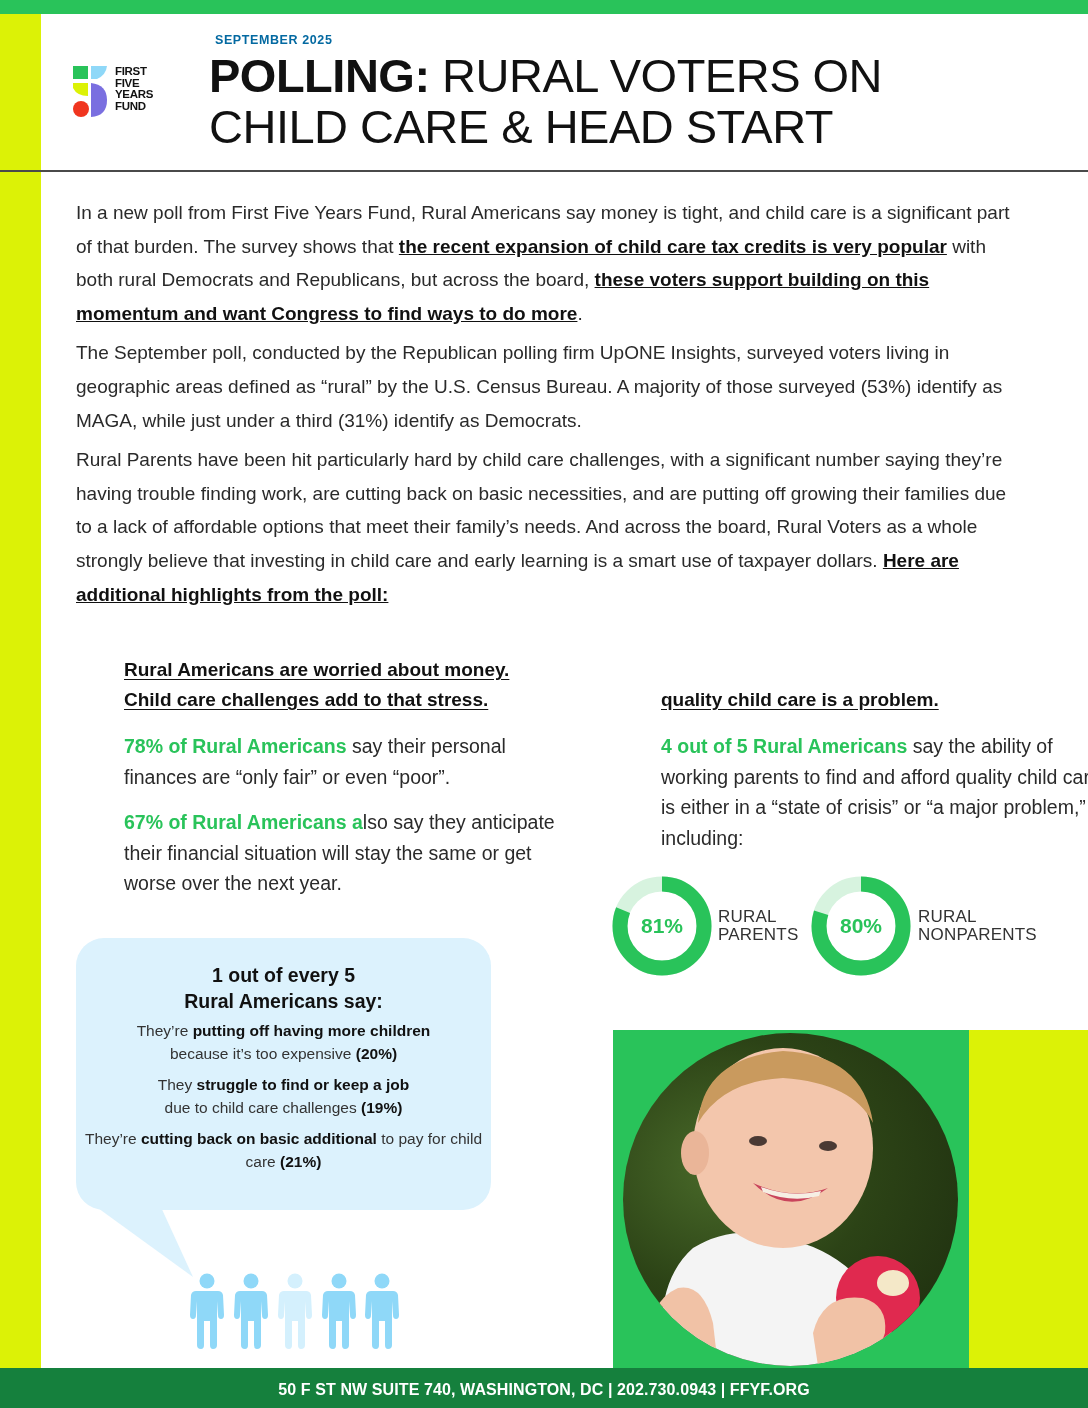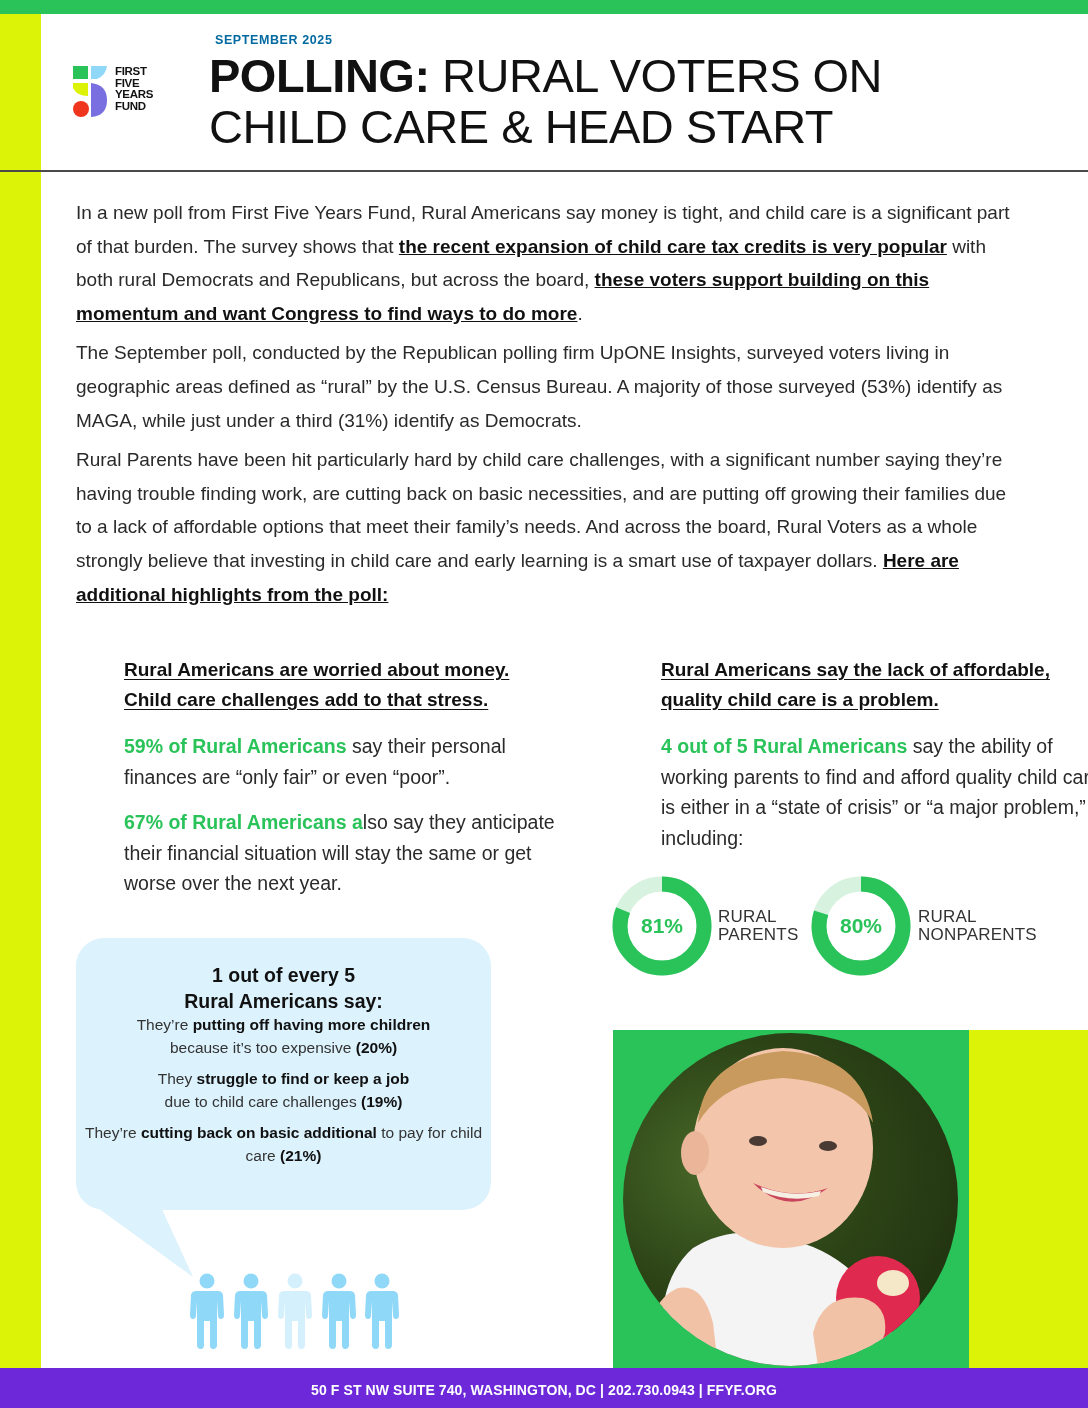--- a/index.html
+++ b/index.html
@@ -38,35 +38,35 @@
   .donut-row { position: absolute; top: 876px; left: 612px; height: 100px; }
   .donut { position: absolute; top: 0; width: 100px; height: 100px; }
   .donut svg { position: absolute; left: 0; top: 0; }
   .donut .pct { position: absolute; left: 0; top: 0; width: 100px; height: 100px; line-height: 100px; text-align: center; font-weight: bold; font-size: 21px; color: #29c35a; }
   .donut-label { position: absolute; top: 32px; font-size: 17px; line-height: 18px; color: #333; letter-spacing: 0.2px; }
 
   
   .bubble { position: absolute; left: 76px; top: 938px; width: 415px; height: 272px; background: #dcf2fd; border-radius: 28px; }
   .bubble-tail { position: absolute; left: 0; top: 0; }
   .bubble-content { position: absolute; left: 76px; top: 962px; width: 415px; text-align: center; }
-  .bubble-head { font-size: 19.5px; line-height: 26px; font-weight: bold; color: #111; margin-bottom: 0; }
+  .bubble-head { font-size: 19.5px; line-height: 26px; font-weight: bold; color: #111; margin-bottom: 6px; }
   .bubble-item { font-size: 15.5px; line-height: 22.5px; color: #333; margin-bottom: 9px; }
   .bubble-item b { color: #111; }
 
   .people { position: absolute; left: 190px; top: 1273px; width: 210px; height: 76px; }
   .person { position: absolute; top: 0; width: 34px; height: 76px; }
 
   
   .photo-box { position: absolute; left: 613px; top: 1030px; width: 356px; height: 338px; background: #29c35a; }
   .photo-side { position: absolute; left: 969px; top: 1030px; width: 119px; height: 338px; background: #dcf206; }
   .photo-circle { position: absolute; left: 623px; top: 1033px; width: 335px; height: 333px; border-radius: 50%; overflow: hidden;
     background: radial-gradient(ellipse at 30% 40%, #4a6b2a 0%, #2c4316 45%, #1b2a0e 100%); }
 
   
-  .footer { position: absolute; left: 0; top: 1368px; width: 1088px; height: 40px; background: #6d28d9; color: #ffffff; text-align: center; font-size: 14px; font-weight: bold; line-height: 44px; letter-spacing: 0.1px; }
+  .footer { position: absolute; left: 0; top: 1368px; width: 1088px; height: 40px; background: #15803d; color: #ffffff; text-align: center; font-size: 16px; font-weight: bold; line-height: 44px; letter-spacing: 0.1px; }
 </style>
 </head>
 <body>
 
 <div class="top-bar"></div>
 <div class="left-strip"></div>
 
 <div class="logo">
   <svg class="logo-marks" width="36" height="52" viewBox="0 0 36 52">
     <rect x="0" y="0" width="15" height="13" fill="#29c35a"></rect>
@@ -98,27 +98,27 @@
   <p>
     <span>Rural Parents have been hit particularly hard by child care challenges, with a significant number saying they’re having trouble finding work, are cutting back on basic necessities, and are putting off growing their families due to a lack of affordable options that meet their family’s needs. And across the board, Rural Voters as a whole strongly believe that investing in child care and early learning is a smart use of taxpayer dollars. </span><b>Here are additional highlights from the poll:</b>
   </p>
 </div>
 
 <div class="col col-left">
   <h2>
     <span>Rural Americans are worried about money.</span><br>
     <span>Child care challenges add to that stress.</span>
   </h2>
-  <p><span class="green">59% of Rural Americans</span><span> say their personal finances are “only fair” or even “poor”.</span></p>
+  <p><span class="green">78% of Rural Americans</span><span> say their personal finances are “only fair” or even “poor”.</span></p>
   <p><span class="green">67% of Rural Americans a</span><span>lso say they anticipate their financial situation will stay the same or get worse over the next year.</span></p>
 </div>
 
 <div class="col col-right">
   <h2>
-    <span>Rural Americans say the lack of affordable,</span><br>
+    <br>
     <span>quality child care is a problem.</span>
   </h2>
   <p><span class="green">4 out of 5 Rural Americans</span><span> say the ability of working parents  to find and afford quality child care is either in a “state of crisis” or “a major problem,” including:</span></p>
 </div>
 
 <div class="donut-row">
   <div class="donut" style="left:0;">
     <svg width="100" height="100" viewBox="0 0 100 100">
       <circle cx="50" cy="50" r="42" fill="none" stroke="#d7f3df" stroke-width="15"></circle>
       <circle cx="50" cy="50" r="42" fill="none" stroke="#29c35a" stroke-width="15" stroke-dasharray="213.8 263.9" transform="rotate(-90 50 50)"></circle>

